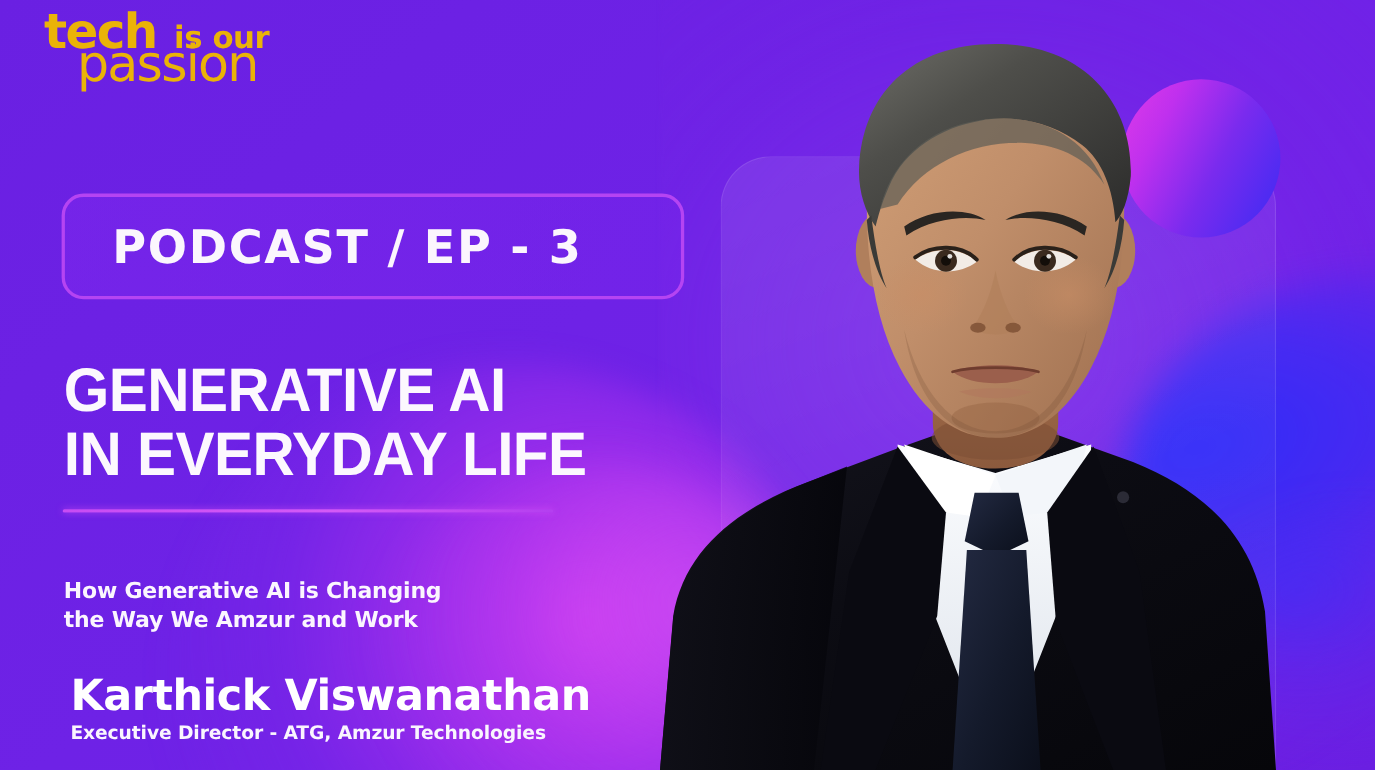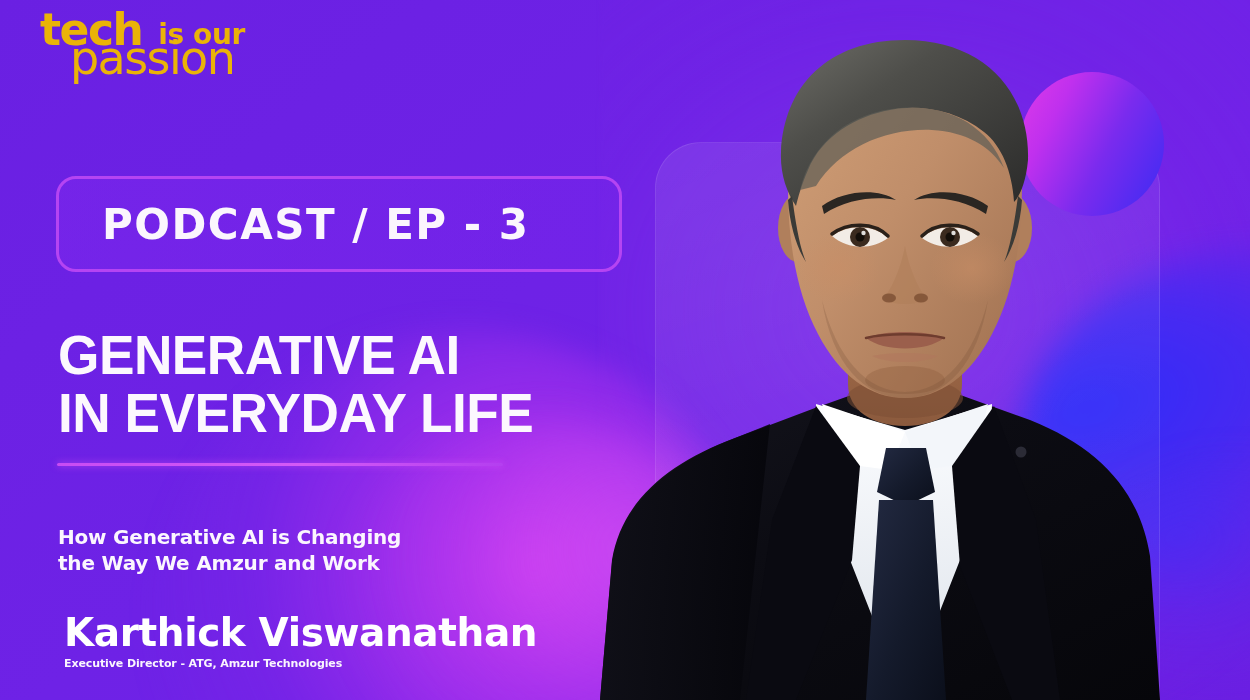--- a/index.html
+++ b/index.html
@@ -146,21 +146,21 @@
   
   .speaker{ position:absolute; left:64px; top:612px; }
   .speaker-name{
     color:#FFFFFF;
     font-size:39px; font-weight:700; letter-spacing:-.4px; line-height:1.08;
     font-family:"DejaVu Sans", sans-serif;
   }
   .speaker-role{
     color:#FAF5FE;
     margin-top:3px;
-    font-size:11px; font-weight:700; letter-spacing:-.1px;
+    font-size:17px; font-weight:700; letter-spacing:-.1px;
     font-family:"DejaVu Sans", sans-serif;
   }
 
   
   .portrait{
     position:absolute; left:560px; top:0; width:690px; height:700px;
     overflow:hidden;
   }
   .portrait svg{ position:absolute; left:0; top:0; }
 </style>

